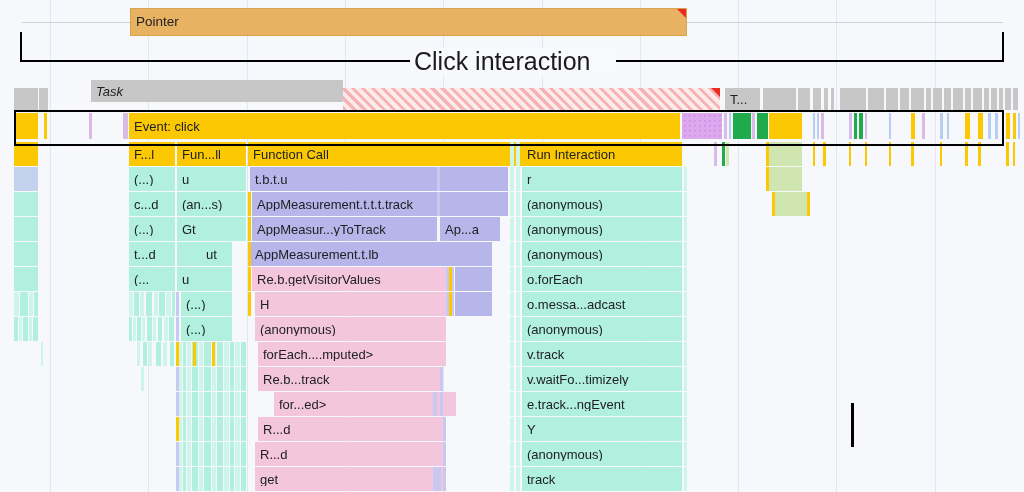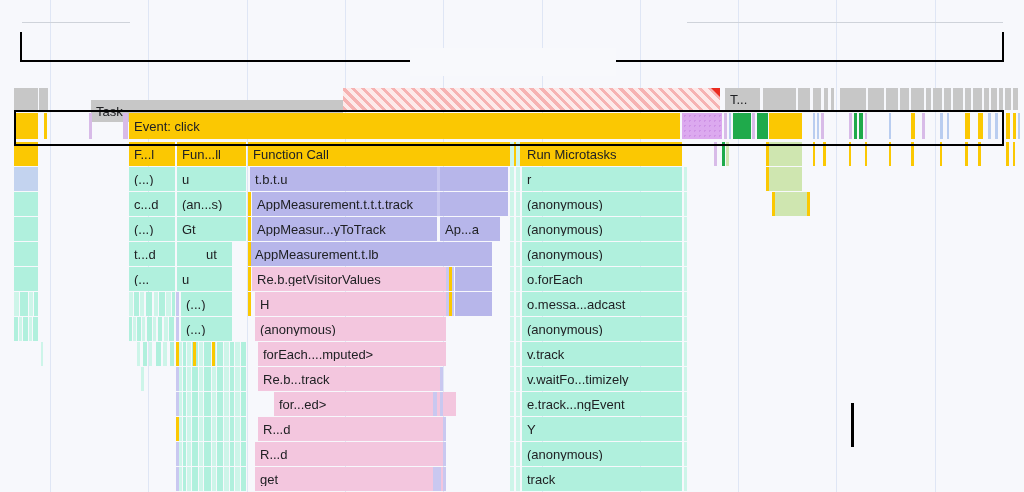--- a/index.html
+++ b/index.html
@@ -72,25 +72,29 @@
       <div class="gridline" style="left: 542px;"></div>
       <div class="gridline" style="left: 640px;"></div>
       <div class="gridline" style="left: 738px;"></div>
       <div class="gridline" style="left: 836px;"></div>
       <div class="gridline" style="left: 935px;"></div>
     </div>
 
   <div class="track-line" style="left:22px;top:22px;width:108px;"></div>
   <div class="track-line" style="left:687px;top:22px;width:316px;"></div>
 
+  <div class="bar pointer-bar" id="pointer-bar" style="left:130px;top:8px;height:28px;width:557px;">
+    <span class="lbl">Pointer</span>
+    <span class="redcorner"></span>
+  </div>
 
   <div id="task-row">
       <div class="bar task-grey" style="left: 14px; top: 88px; width: 24px; height: 22px;"></div>
       <div class="bar task-grey" style="left: 39px; top: 88px; width: 9px; height: 22px;"></div>
-      <div class="bar task-grey" style="left: 91px; top: 100px; width: 252px; height: 22px;">
+      <div class="bar task-grey" style="left: 91px; top: 80px; width: 252px; height: 22px; font-style: italic;">
         <span class="lbl" style="font-size: 13px;">Task</span>
       </div>
       <div class="bar task-hatch" style="left: 343px; top: 88px; width: 377px; height: 22px;">
         <span class="redcorner"></span>
       </div>
       <div class="bar task-grey" style="left: 725px; top: 88px; width: 35px; height: 22px;">
         <span class="lbl" style="font-size: 13px;">T...</span>
       </div>
       <div class="bar task-grey" style="left: 763px; top: 88px; width: 33px; height: 22px;"></div>
       <div class="bar task-grey" style="left: 798px; top: 88px; width: 12px; height: 22px;"></div>
@@ -279,21 +283,21 @@
       <div class="bar f-yellow" style="left: 129px; top: 142px; width: 46px; height: 24.2px;">
         <span class="lbl">F...l</span>
       </div>
       <div class="bar f-yellow" style="left: 177px; top: 142px; width: 69px; height: 24.2px;">
         <span class="lbl">Fun...ll</span>
       </div>
       <div class="bar f-yellow" style="left: 248px; top: 142px; width: 304px; height: 24.2px;">
         <span class="lbl">Function Call</span>
       </div>
       <div class="bar f-yellow" style="left: 522px; top: 142px; width: 160px; height: 24.2px;">
-        <span class="lbl">Run Microtasks</span>
+        <span class="lbl">Run Interaction</span>
       </div>
       <div class="bar f-teal" style="left: 129px; top: 167px; width: 46px; height: 24.2px;">
         <span class="lbl">(...)</span>
       </div>
       <div class="bar f-teal" style="left: 177px; top: 167px; width: 69px; height: 24.2px;">
         <span class="lbl">u</span>
       </div>
       <div class="bar f-purple" style="left: 250px; top: 167px; width: 258px; height: 24.2px;">
         <span class="lbl">t.b.t.u</span>
       </div>
@@ -490,18 +494,19 @@
       <div class="bar f-yellow" style="left: 965px; top: 142px; width: 3px; height: 24.2px;"></div>
       <div class="bar f-yellow" style="left: 978px; top: 142px; width: 3px; height: 24.2px;"></div>
       <div class="bar f-yellow" style="left: 1006px; top: 142px; width: 3px; height: 24.2px;"></div>
       <div class="bar f-yellow" style="left: 1013px; top: 142px; width: 2px; height: 24.2px;"></div>
       <div class="bar f-lpurple" style="left: 433px; top: 467px; width: 8px; height: 24.2px;"></div>
       <div class="bar f-lpurple" style="left: 433px; top: 392px; width: 4px; height: 24.2px;"></div>
     </div>
 
   <div class="ann-box" style="left:20px;top:32px;width:984px;height:30px;border-top:none;"></div>
   <div class="ann-label-mask" style="left:410px;top:48px;width:206px;height:28px;"></div>
+  <div class="ann-text" style="left:414px;top:47px;">Click interaction</div>
 
   <div class="ann-box" style="left:14px;top:110px;width:990px;height:36px;"></div>
 
   <div class="ann-line" style="left:851px;top:403px;width:2.5px;height:44px;"></div>
 
 </div>
 
 </body></html>

